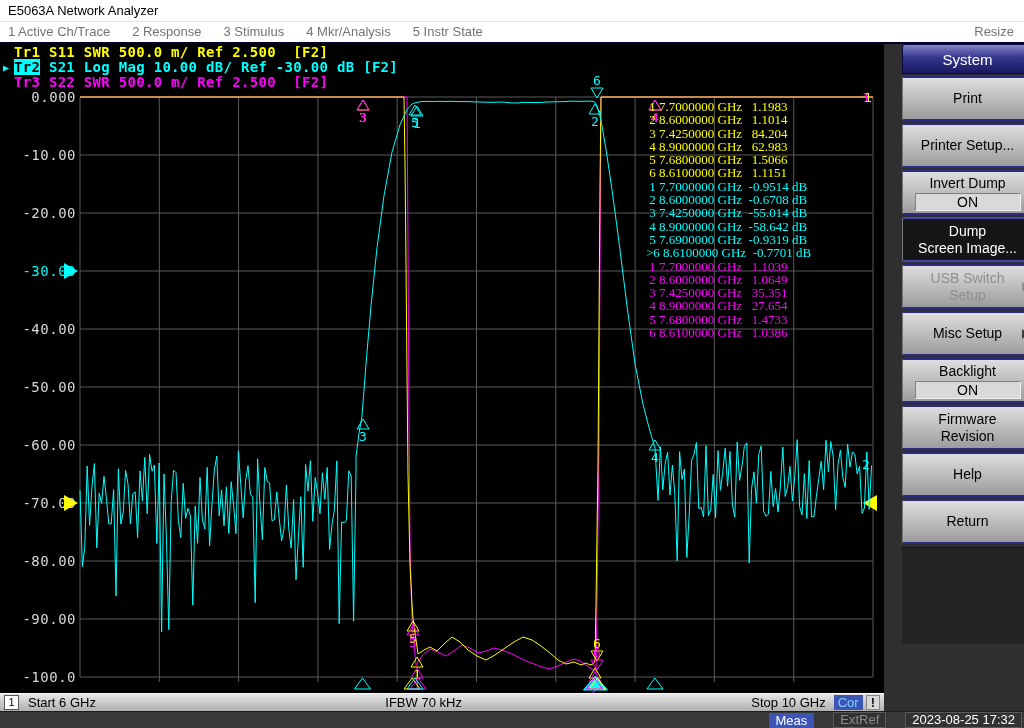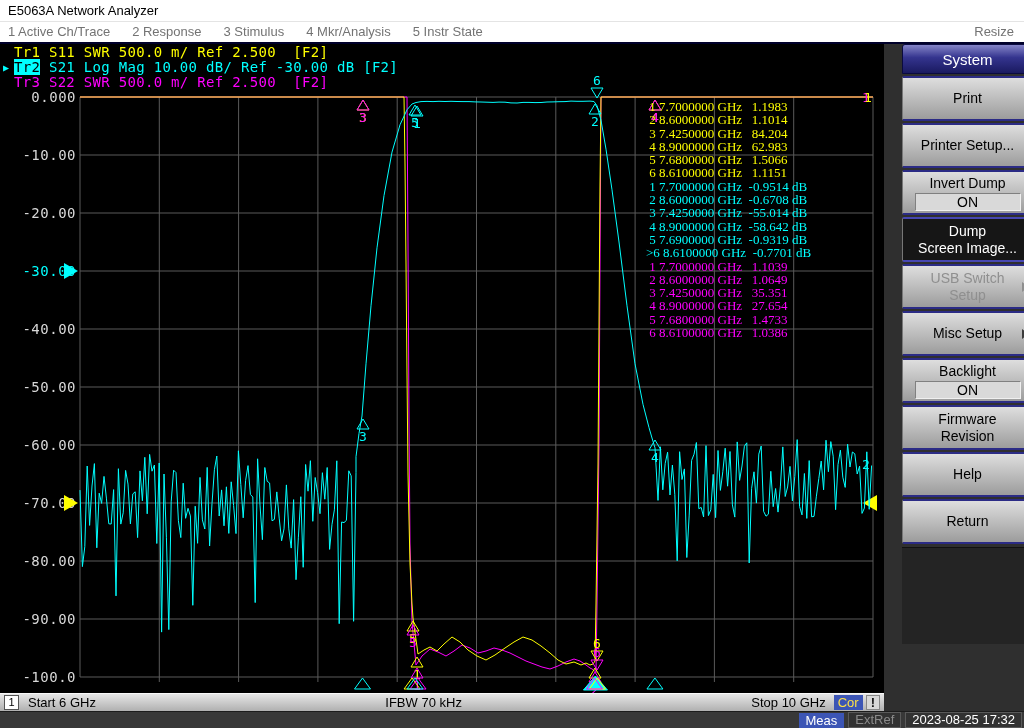--- a/index.html
+++ b/index.html
@@ -7,40 +7,40 @@
   .titlebar{height:22px;background:#fff;color:#000;font-size:13px;line-height:22px;padding-left:8px;box-sizing:border-box;border-bottom:1px solid #e4e4e4}
   .menubar{height:20px;background:#fff;display:flex;font-size:13px;line-height:20px;color:#737373}
   .menu-item{padding:0 11px;cursor:default}
   .menu-item:first-child{padding-left:8px}
   .menu-grow{flex:1}
   .menu-resize{padding-right:10px}
   .separator{height:2px;background:#00002a}
   .main{display:flex;height:649px}
   .screen{width:884px;height:649px;background:#000;position:relative;flex:none}
   svg.plot{position:absolute;left:0;top:0}
-  .trace-info{position:absolute;top:1px;left:3px;font-family:"DejaVu Sans Mono",monospace;font-size:14px;font-weight:normal;line-height:15px;white-space:pre;letter-spacing:.3px}
+  .trace-info{position:absolute;top:1px;left:3px;font-family:"DejaVu Sans Mono",monospace;font-size:14px;font-weight:bold;line-height:15px;white-space:pre;letter-spacing:.3px}
   .ti-arrow{display:inline-block;width:11px;font-size:10px;vertical-align:1px}
   .marker-tables{position:absolute;top:56px;left:646px;font-family:Liberation Serif, serif;font-size:13px;line-height:13.3px;white-space:pre}
   .softkeys{width:167px;background:#2f2f2f;padding:0 18px;box-sizing:border-box;flex:none}
   .sk-header{height:30px;background:linear-gradient(#8484c8 0%,#34348e 45%,#1a1a60 100%);color:#fff;text-align:center;line-height:30px;font-size:15px;border:1px solid #0a0a40;border-radius:3px 3px 0 0;box-sizing:border-box}
   .sk-btn{position:relative;margin-top:2px;height:45px;background:linear-gradient(#dedede,#9c9c9c);border-top:2px solid #2b2b85;border-bottom:2px solid #2b2b85;border-left:1px solid #777;border-right:1px solid #555;border-radius:2px;color:#000;font-size:14px;display:flex;flex-direction:column;justify-content:center;align-items:center;box-sizing:border-box;text-align:center;line-height:17px;cursor:default}
   .sk-btn.active{background:#161616;color:#fff;border-top-color:#4646b2;border-bottom-color:#4646b2}
   .sk-btn.disabled{color:#8f8f8f}
   .sk-value{margin-top:1px;background:#d9d9d9;border:1px solid #808080;border-bottom-color:#f0f0f0;border-right-color:#f0f0f0;width:104px;line-height:16px;font-size:14px}
   .sk-arrow{position:absolute;right:3px;top:50%;margin-top:-5px;width:0;height:0;border-left:7px solid #3c3c3c;border-top:5px solid transparent;border-bottom:5px solid transparent}
   .disabled .sk-arrow{border-left-color:#8f8f8f}
   .sk-footer{margin-top:3px;height:96px;background:#242424;border-top:1px solid #111}
   .stimulus-row{display:flex;height:18px}
   .stim-bar{width:884px;flex:none;background:linear-gradient(#e6e6e6,#b0b0b0);display:flex;align-items:center;font-size:13px;color:#000;padding:0 4px;box-sizing:border-box;border-top:1px solid #f8f8f8}
   .chan-box{width:13px;height:13px;background:#fff;border:1px solid #555;text-align:center;line-height:13px;font-size:11px;margin-right:9px;flex:none}
   .grow{flex:1}
-  .cor-badge{background:#3c55b5;color:#fde047;padding:0 4px;margin:0 3px 0 8px;line-height:15px}
+  .cor-badge{background:#3c55b5;color:#7dd3fc;padding:0 4px;margin:0 3px 0 8px;line-height:15px}
   .warn-badge{background:#d8d8d8;border:1px solid #888;color:#111;padding:0 4px;line-height:13px;font-weight:bold}
   .stim-filler{flex:1;background:#2f2f2f}
-  .status-bar{height:17px;background:#383838;display:flex;justify-content:flex-end;align-items:center;font-size:13px;padding-right:2px;gap:4px;border-top:1px solid #1c1c1c;box-sizing:border-box}
+  .status-bar{height:17px;background:#383838;display:flex;justify-content:flex-end;align-items:center;font-size:13px;padding-right:2px;gap:19px;border-top:1px solid #1c1c1c;box-sizing:border-box}
   .meas-badge{background:#3c55b5;color:#fff;padding:0 7px;line-height:15px}
   .st-box{background:#323232;border:1px solid #5a5a5a;padding:0 6px;line-height:14px}
   .extref{color:#8a8a8a}
   .datetime{color:#fff}
 </style>
 </head>
 <body>
 
 <div>
   <div class="titlebar">

